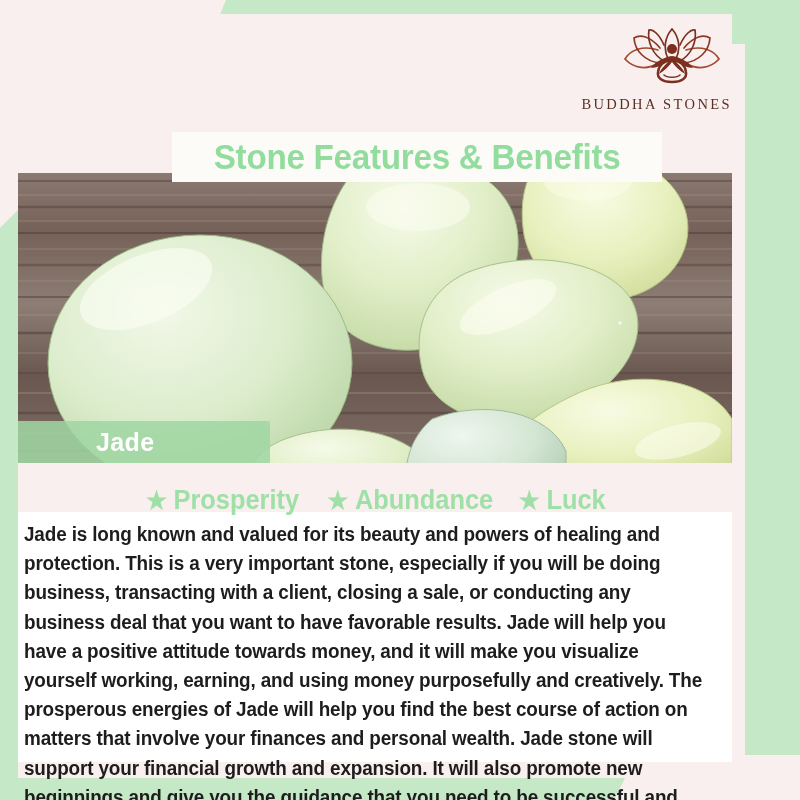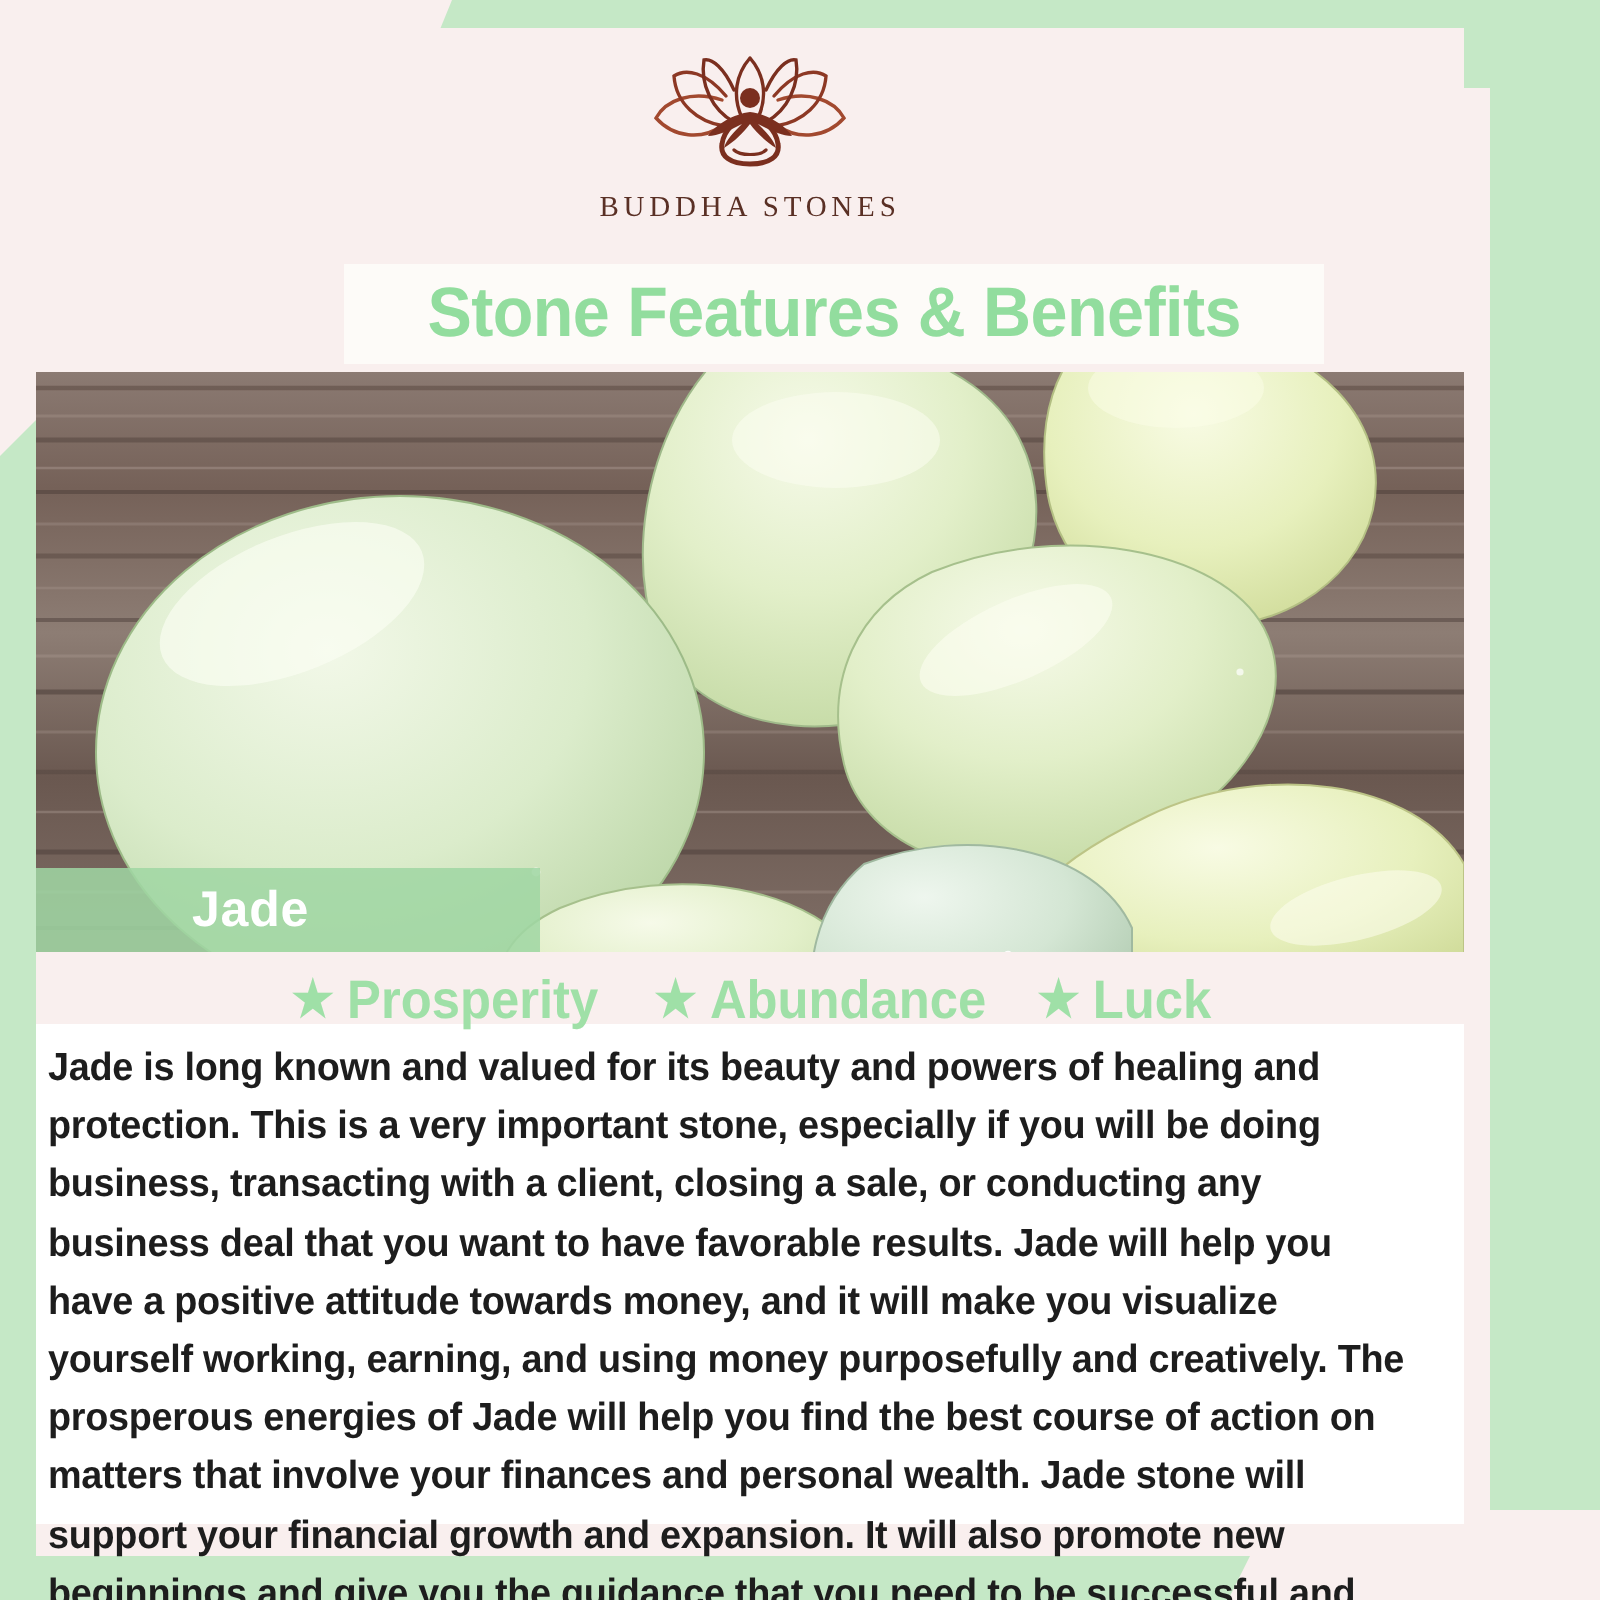--- a/index.html
+++ b/index.html
@@ -51,21 +51,21 @@
     left: 18px; top: 14px; right: 68px; bottom: 22px;
     background: #f9efee;
     z-index: 2;
   }
 
   
   .header {
     position: absolute;
     left: 0; top: 0; width: 100%; height: 110px;
     display: flex; flex-direction: column;
-    align-items: center; justify-content: flex-start;
+    align-items: flex-end; justify-content: flex-start;
     padding-top: 14px;
     z-index: 4;
   }
   .logo-mark { width: 120px; height: 62px; display: block; }
   .logo-word {
     margin-top: 6px;
     font-family: "Liberation Serif", serif;
     font-size: 14.5px;
     letter-spacing: 2.4px;
     color: #5a3025;
@@ -86,21 +86,21 @@
     font-size: 35px;
     letter-spacing: -0.3px;
     color: #92dd9e;
     transform: scaleX(0.95);
     white-space: nowrap;
   }
 
   
   .photo {
     position: absolute;
-    left: 0; top: 172px; width: 100%; height: 290px;
+    left: 0; top: 159px; width: 100%; height: 290px;
     overflow: hidden;
     z-index: 3;
   }
   .photo svg { width: 100%; height: 100%; display: block; }
 
   
   .stone-chip {
     position: absolute;
     left: 0; bottom: 0; width: 252px; height: 42px;
     background: rgba(160, 214, 163, 0.86);

